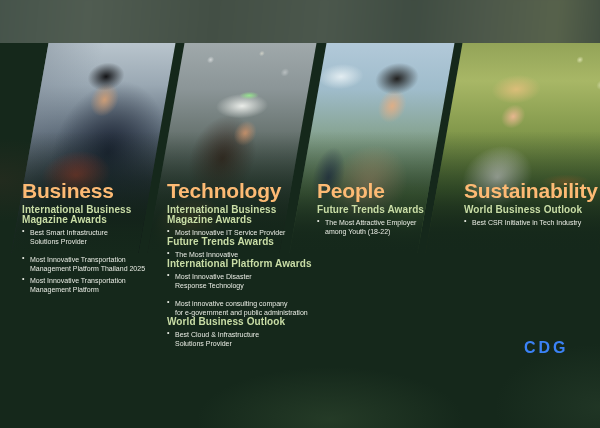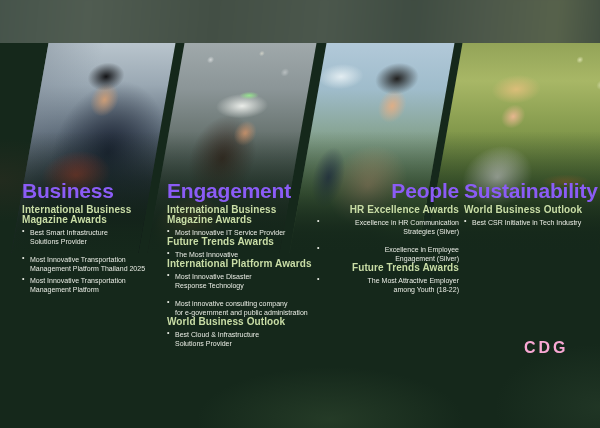--- a/index.html
+++ b/index.html
@@ -57,42 +57,42 @@
     radial-gradient(7px 7px at 85% 20%, rgba(255,255,230,.45), rgba(255,255,230,0) 70%),
     radial-gradient(34px 20px at 36% 22%, rgba(222,190,122,.95), rgba(222,190,122,0) 72%),
     radial-gradient(17px 17px at 37% 35%, rgba(236,184,146,.95), rgba(236,184,146,0) 70%),
     radial-gradient(46px 42px at 34% 64%, rgba(238,238,230,.95), rgba(238,238,230,0) 75%),
     radial-gradient(34px 10px at 74% 66%, rgba(168,122,52,.85), rgba(168,122,52,0) 72%),
     linear-gradient(180deg,#93a458 0%,#a8b766 18%,#83994c 42%,#4c6a31 70%,#1c2c18 93%);}
   
   .col{position:absolute;top:181px;z-index:5;}
   #col-business{left:22px;width:132px;}
   #col-technology{left:167px;width:148px;}
-  #col-people{left:317px;width:142px;text-align:right;}
+  #col-people{left:317px;width:142px;}
   #col-sustainability{left:464px;width:154px;}
   .col-title{
     font-size:21px;line-height:20px;font-weight:bold;letter-spacing:-.2px;
-    color:#8b5cf6;margin:0 0 4px;white-space:nowrap;
+    color:#fdba74;margin:0 0 4px;white-space:nowrap;
   }
   .sec + .sec{}
   .heading{
     font-size:10px;line-height:10px;font-weight:bold;color:#c9dda6;
     margin:0 0 1px;white-space:pre-line;letter-spacing:.1px;
   }
   .item{position:relative;margin-top:3px;padding-left:8px;}
   .item + .item{margin-top:9px;}
   .bullet-icon{position:absolute;left:0;top:-1px;color:#e9ece4;font-size:7px;}
   .bullet-icon::before{content:"\2022";}
   .item-text{
     display:block;font-size:7px;line-height:9px;color:#e9ece4;white-space:pre-line;
   }
   
   .logo{
     position:absolute;left:524px;top:339px;z-index:5;
-    font-size:16px;font-weight:bold;letter-spacing:3px;color:#f9a8d4;
+    font-size:16px;font-weight:bold;letter-spacing:3px;color:#3b82f6;
   }
 </style>
 </head>
 <body>
 
 <div class="stage">
 
   <div class="top-band"></div>
 
   <div class="photo" id="photo-business"></div>
@@ -119,21 +119,21 @@
     <div class="sec">
       <div class="item">
         <span class="bullet-icon"></span>
         <span class="item-text">Most Innovative Transportation
 Management Platform</span>
       </div>
     </div>
   </div>
 
   <div class="col" id="col-technology">
-    <div class="col-title">Engagement</div>
+    <div class="col-title">Technology</div>
     <div class="sec">
       <div class="heading">International Business
 Magazine Awards</div>
       <div class="item">
         <span class="bullet-icon"></span>
         <span class="item-text">Most Innovative IT Service Provider</span>
       </div>
     </div>
     <div class="sec">
       <div class="heading">Future Trends Awards</div>
@@ -161,33 +161,20 @@
         <span class="bullet-icon"></span>
         <span class="item-text">Best Cloud &amp; Infrastructure
 Solutions Provider</span>
       </div>
     </div>
   </div>
 
   <div class="col" id="col-people">
     <div class="col-title">People</div>
     <div class="sec">
-      <div class="heading">HR Excellence Awards</div>
-      <div class="item">
-        <span class="bullet-icon"></span>
-        <span class="item-text">Excellence in HR Communication
-Strategies (Silver)</span>
-      </div>
-      <div class="item">
-        <span class="bullet-icon"></span>
-        <span class="item-text">Excellence in Employee
-Engagement (Silver)</span>
-      </div>
-    </div>
-    <div class="sec">
       <div class="heading">Future Trends Awards</div>
       <div class="item">
         <span class="bullet-icon"></span>
         <span class="item-text">The Most Attractive Employer
 among Youth (18-22)</span>
       </div>
     </div>
   </div>
 
   <div class="col" id="col-sustainability">

